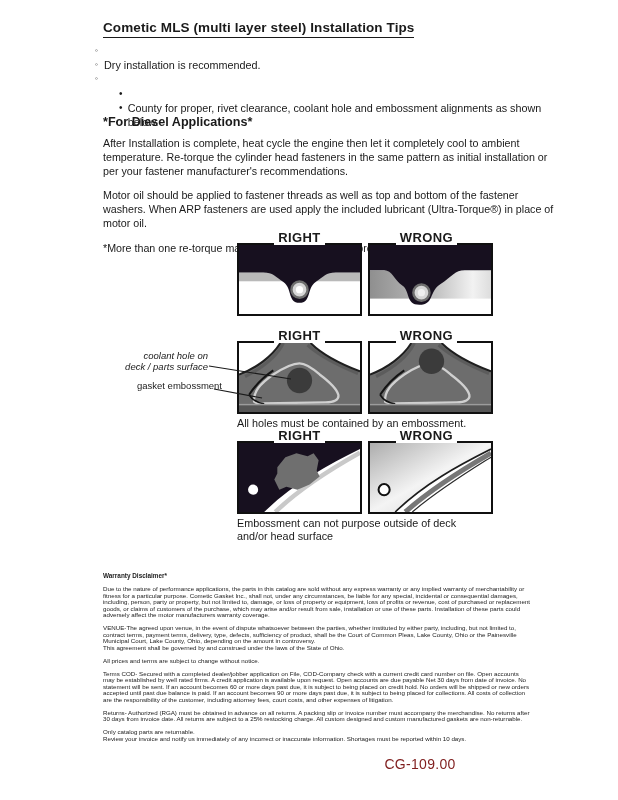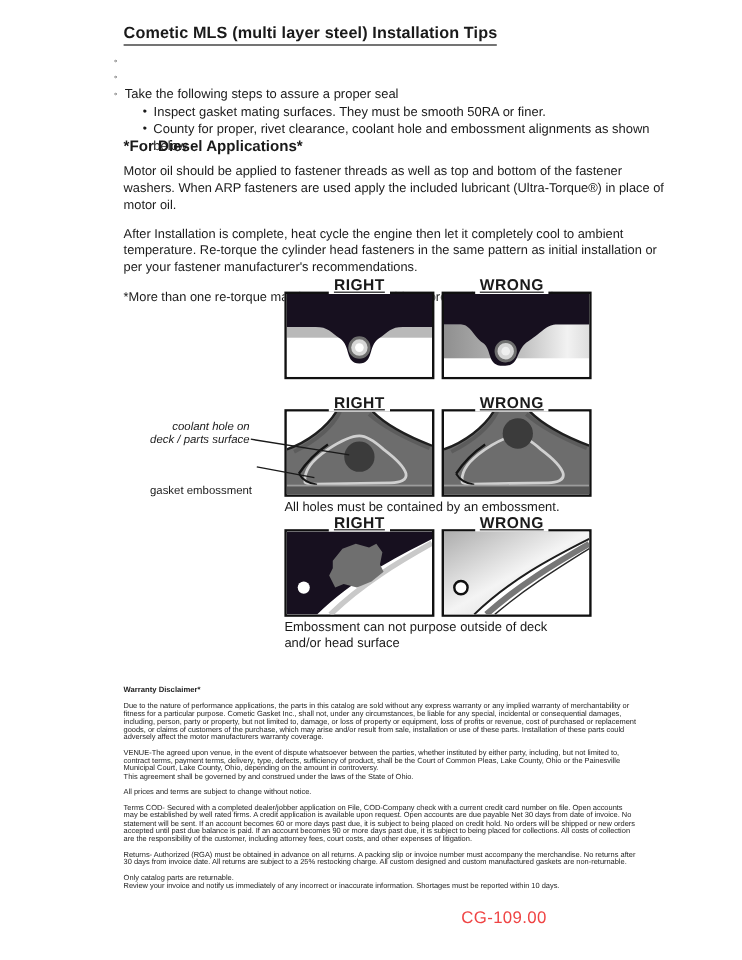--- a/index.html
+++ b/index.html
@@ -19,80 +19,79 @@
 
   
   .diesel{position:absolute;left:103px;top:115px;width:455px;font-size:10.7px;line-height:14px;}
   .diesel h2{font-size:12.6px;font-weight:bold;margin:0 0 7px 0;}
   .diesel p{margin:0 0 10px 0;}
   .diesel .note{margin-top:11px;}
 
   
   .figure{position:absolute;left:237px;width:260px;}
   .fig1{top:231px;} .fig2{top:329px;} .fig3{top:429px;}
-  .label-row{display:flex;gap:2px;height:13px;position:relative;z-index:2;text-decoration:underline;}
+  .label-row{display:flex;gap:2px;height:13px;position:relative;z-index:2;}
   .label-row span{width:125px;text-align:center;font-size:13px;font-weight:600;
                   letter-spacing:.4px;line-height:13px;}
   .label-row span b{background:#fff;padding:0 4px;font-weight:600;}
   .panel-row{display:flex;gap:6px;margin-top:-1px;}
   svg.panel{width:125px;height:73px;box-sizing:border-box;border:2.5px solid #101010;
             background:#fff;display:block;}
   .caption{margin-top:3px;font-size:10.8px;line-height:12.8px;}
   .fig3 .caption{width:235px;}
 
   
   .side-label{position:absolute;width:148px;text-align:right;font-size:9.5px;
               line-height:10.6px;color:#1a1a1a;}
   .sl-coolant{left:60px;top:351px;font-style:italic;}
-  .sl-emboss{left:62px;top:381px;margin-top:24px;}
+  .sl-emboss{left:74px;top:381px;}
   .leader-svg{position:absolute;left:0;top:330px;width:618px;height:100px;pointer-events:none;}
 
   
   .disclaimer{position:absolute;left:103px;top:573px;width:428px;font-size:6.2px;
               line-height:6.5px;color:#222;}
   .disclaimer h3{font-size:6.4px;font-weight:bold;margin:0;}
   .disclaimer p{margin:6.5px 0 0 0;}
   .disclaimer p.tight{margin:0;}
 
   
   .footer{position:absolute;left:353px;top:756px;width:134px;text-align:center;
-          font-size:14px;letter-spacing:.3px;color:#ef4444;}
+          font-size:14px;letter-spacing:.3px;color:#7f1d1d;}
 </style>
 </head>
 <body>
 
 <div class="page">
 
   <div class="title">Cometic MLS (multi layer steel) Installation Tips</div>
 
   <div class="tips">
     <div class="tip">
       <span class="m1">◦</span>
     </div>
     <div class="tip">
       <span class="m1">◦</span>
+      <span>Dry installation is recommended.</span>
     </div>
     <div class="tip">
       <span class="m1">◦</span>
-      <span>Take the following steps to assure a proper seal</span>
     </div>
     <div class="tip sub">
       <span class="m2">•</span>
-      <span>Inspect gasket mating surfaces.  They must be smooth 50RA or finer.</span>
     </div>
     <div class="tip sub">
       <span class="m2">•</span>
       <span>County for proper, rivet clearance, coolant hole and embossment alignments as shown below.</span>
     </div>
   </div>
 
   <div class="diesel">
     <h2>*For Diesel Applications*</h2>
+    <p>After Installation is complete, heat cycle the engine then let it completely cool to ambient temperature. Re-torque the cylinder head fasteners in the same pattern as initial installation or per your fastener manufacturer's recommendations.</p>
     <p>Motor oil should be applied to fastener threads as well as top and bottom of the fastener washers. When ARP fasteners are used apply the included lubricant (Ultra-Torque®) in place of motor oil.</p>
-    <p>After Installation is complete, heat cycle the engine then let it completely cool to ambient temperature. Re-torque the cylinder head fasteners in the same pattern as initial installation or per your fastener manufacturer's recommendations.</p>
     <p class="note">*More than one re-torque may be required to achieve proper fastener stretch*</p>
   </div>
 
   <div class="figure fig1">
     <div class="label-row">
       <span><b>RIGHT</b></span>
       <span><b>WRONG</b></span>
     </div>
     <div class="panel-row">
       <svg class="panel" viewBox="0 0 120 68" preserveAspectRatio="none">

